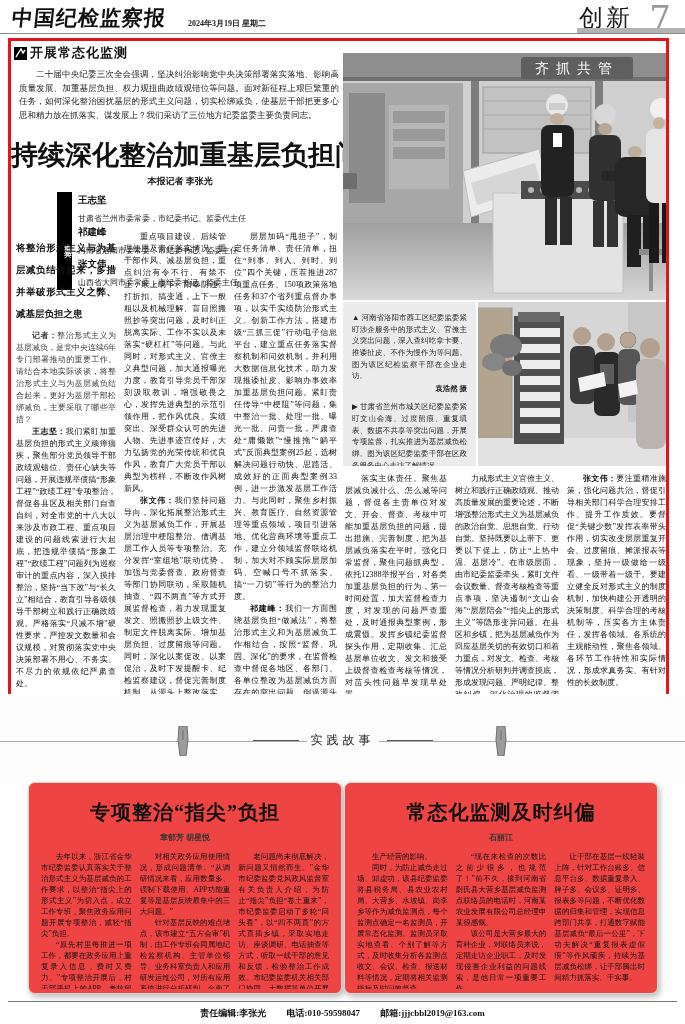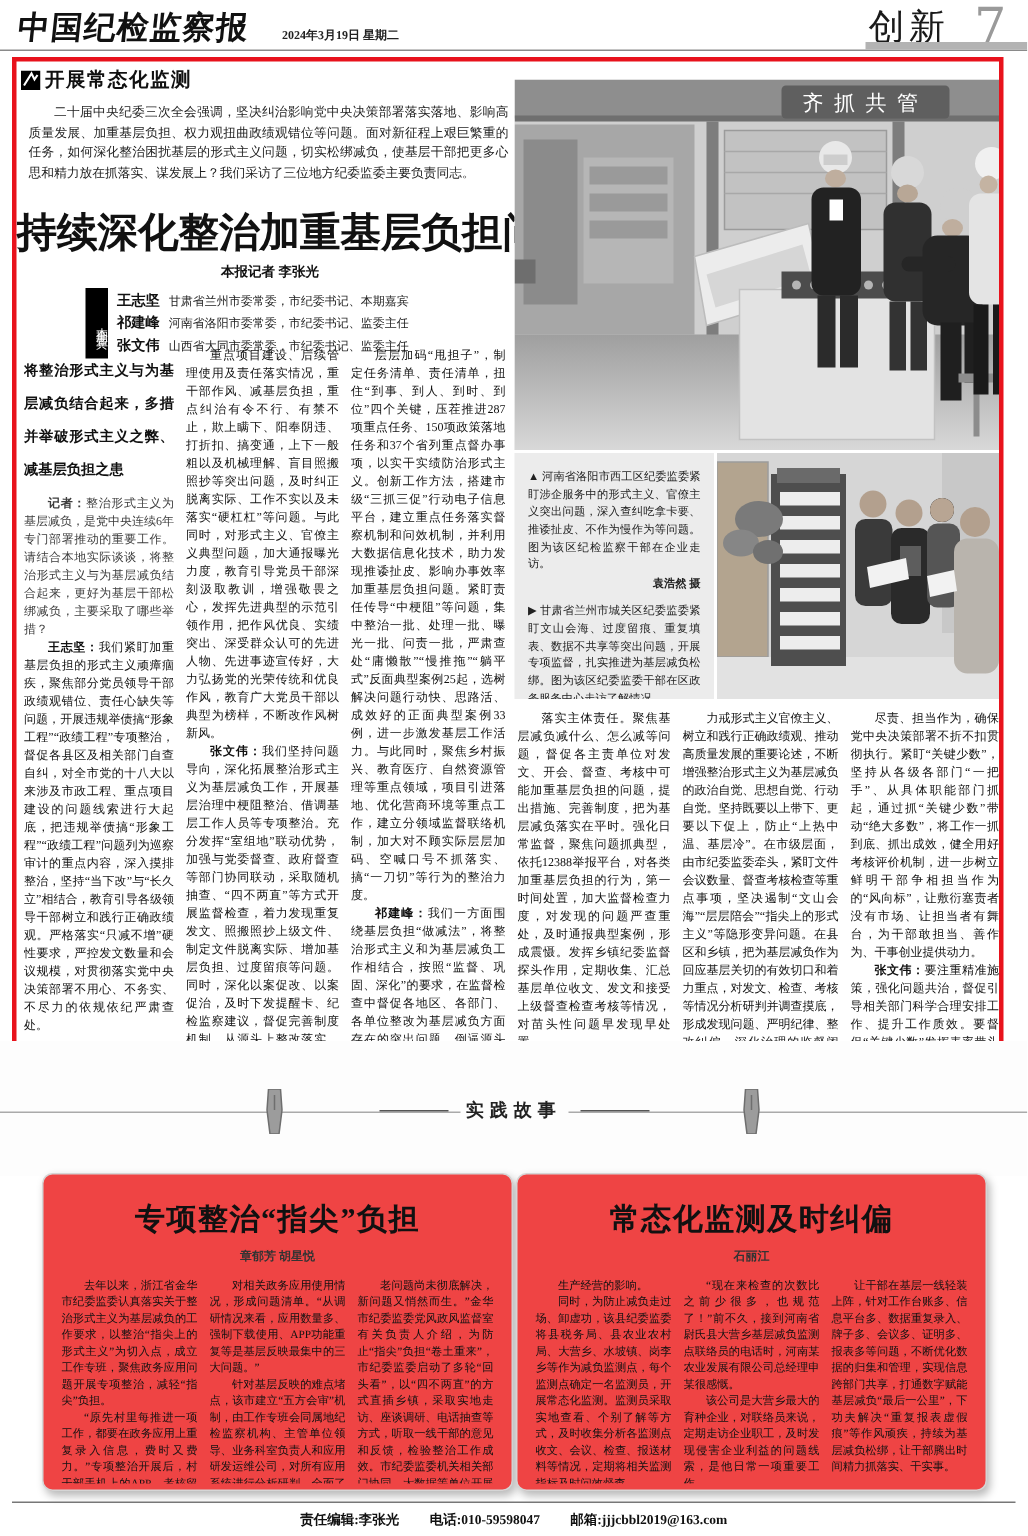--- a/index.html
+++ b/index.html
@@ -21,21 +21,21 @@
   .tag-label{font-size:13px;font-weight:bold;letter-spacing:1px;}
   .intro{position:absolute;left:8px;top:27px;width:320px;height:64px;overflow:hidden;
          font-size:8.5px;line-height:1.6;text-align:justify;text-indent:2em;color:#222;}
   .headline{position:absolute;left:0;top:96px;width:338px;text-align:center;
             font-size:27px;font-weight:bold;letter-spacing:0;white-space:nowrap;overflow:hidden;}
   .byline{position:absolute;left:0;top:134px;width:338px;text-align:center;font-size:9px;font-weight:bold;}
   .guests{position:absolute;left:46px;top:151px;width:280px;display:flex;gap:6px;}
   .guests-label{width:15px;background:#000;color:#fff;font-size:8px;line-height:1.15;
                 writing-mode:vertical-rl;text-orientation:upright;text-align:center;padding:3px 0;letter-spacing:2px;}
   .guest-rows{display:flex;flex-direction:column;justify-content:space-between;padding:1px 0;}
-  .guest-row{display:flex;gap:6px;align-items:baseline;margin:1px 0;}
+  .guest-row{display:flex;gap:6px;align-items:baseline;margin:1px 0;flex-direction:column;}
   .guest-name{font-size:9.5px;font-weight:bold;white-space:nowrap;}
   .guest-title{font-size:8px;color:#222;white-space:nowrap;}
   
   .photo1{position:absolute;left:332px;top:12px;width:323px;height:247px;overflow:hidden;background:#e5e5e5;}
   .capbox{position:absolute;left:332px;top:261px;width:133px;height:164px;background:#ececec;
           padding:10px 9px;box-sizing:border-box;overflow:hidden;}
   .cap{font-size:7.5px;line-height:1.55;text-align:justify;color:#222;margin:0 0 7px 0;}
   .cap .credit{display:block;text-align:right;font-weight:bold;margin-top:1px;}
   .photo2{position:absolute;left:467px;top:261px;width:188px;height:164px;overflow:hidden;background:#d3d3d3;}
   
@@ -46,21 +46,21 @@
   .col4{left:334px;top:432px;width:102px;height:222px;}
   .col5{left:444px;top:432px;width:104px;height:222px;}
   .col6{left:556px;top:432px;width:99px;height:222px;}
   .col-para{margin:0;text-indent:2em;text-align:justify;}
   .col-para b{font-weight:bold;}
   .col-para.q{color:#3d3d3d;}
   .col-subhead{margin:6px 0 5px 0;font-size:9.5px;line-height:22px;font-weight:bold;text-align:justify;}
   
   .divider-band{position:absolute;left:0;top:694px;width:685px;height:90px;background:#fdfdfd;}
   .wire{position:absolute;left:0;top:47px;width:685px;height:1px;background:#aaa;}
-  .divider-label{position:absolute;left:0;top:38px;width:685px;display:flex;align-items:center;justify-content:center;gap:8px;font-weight:bold;}
+  .divider-label{position:absolute;left:0;top:38px;width:685px;display:flex;align-items:center;justify-content:center;gap:8px;}
   .divider-label .dash{width:46px;height:1px;background:#555;}
   .divider-text{font-size:12px;letter-spacing:4px;color:#222;background:#fdfdfd;padding:0 4px;}
   .clip{position:absolute;width:14px;height:30px;z-index:5;}
   
   .card{position:absolute;top:782px;width:314px;height:212px;background:#ef4444;border:1px solid #d5d5d5;
         border-radius:7px;box-shadow:2px 3px 6px rgba(0,0,0,0.28);padding:14px 12px 10px;box-sizing:border-box;overflow:hidden;}
   .card1{left:28px;} .card2{left:344px;}
   .card-title{text-align:center;font-size:20px;font-weight:bold;letter-spacing:1px;margin:2px 0 6px;white-space:nowrap;overflow:hidden;}
   .card-byline{text-align:center;font-size:8px;font-weight:bold;color:#333;margin-bottom:8px;}
   .card-cols{display:flex;gap:8px;height:138px;overflow:hidden;}
@@ -95,21 +95,21 @@
     </div>
     <div class="intro">二十届中央纪委三次全会强调，坚决纠治影响党中央决策部署落实落地、影响高质量发展、加重基层负担、权力观扭曲政绩观错位等问题。面对新征程上艰巨繁重的任务，如何深化整治困扰基层的形式主义问题，切实松绑减负，使基层干部把更多心思和精力放在抓落实、谋发展上？我们采访了三位地方纪委监委主要负责同志。</div>
     <div class="headline">持续深化整治加重基层负担问题</div>
     <div class="byline">本报记者 李张光</div>
 
     <div class="guests">
       <div class="guests-label">本期嘉宾</div>
       <div class="guest-rows">
           <div class="guest-row">
             <span class="guest-name">王志坚</span>
-            <span class="guest-title">甘肃省兰州市委常委，市纪委书记、本期嘉宾</span>
+            <span class="guest-title">甘肃省兰州市委常委，市纪委书记、监委代主任</span>
           </div>
           <div class="guest-row">
             <span class="guest-name">祁建峰</span>
             <span class="guest-title">河南省洛阳市委常委，市纪委书记、监委主任</span>
           </div>
           <div class="guest-row">
             <span class="guest-name">张文伟</span>
             <span class="guest-title">山西省大同市委常委，市纪委书记、监委主任</span>
           </div>
         </div>
@@ -251,21 +251,20 @@
         <p class="col-para">层层加码“甩担子”，制定任务清单、责任清单，扭住“到事、到人、到时、到位”四个关键，压茬推进287项重点任务、150项政策落地任务和37个省列重点督办事项，以实干实绩防治形式主义。创新工作方法，搭建市级“三抓三促”行动电子信息平台，建立重点任务落实督察机制和问效机制，并利用大数据信息化技术，助力发现推诿扯皮、影响办事效率加重基层负担问题。紧盯责任传导“中梗阻”等问题，集中整治一批、处理一批、曝光一批、问责一批，严肃查处“庸懒散”“慢推拖”“躺平式”反面典型案例25起，选树解决问题行动快、思路活、成效好的正面典型案例33例，进一步激发基层工作活力。与此同时，聚焦乡村振兴、教育医疗、自然资源管理等重点领域，项目引进落地、优化营商环境等重点工作，建立分领域监督联络机制，加大对不顾实际层层加码、空喊口号不抓落实、搞“一刀切”等行为的整治力度。</p>
         <p class="col-para"><b>祁建峰：</b>我们一方面围绕基层负担“做减法”，将整治形式主义和为基层减负工作相结合，按照“监督、巩固、深化”的要求，在监督检查中督促各地区、各部门、各单位整改为基层减负方面存在的突出问题，倒逼源头治理，健全完善监督检查、贯通协调联动、线索快速处置、片区协作会商等机制，不断巩固拓展为基层减负成效。另一方面围绕服务保障“做加法”，紧盯有要求不落实、有部署不推进、有诉求不回应等问题，坚持从严管理监督和鼓励担当作为相统一，出台激励保障“四敢”意见落实、保护干部干事创业、容错纠错免责等制度措施，让干部在基层一线轻装上阵、干事创业，在事业上拥有更广平台。</p>
       </div>
     <div class="bodycol col4">
         <p class="col-para">落实主体责任。聚焦基层减负减什么、怎么减等问题，督促各主责单位对发文、开会、督查、考核中可能加重基层负担的问题，提出措施、完善制度，把为基层减负落实在平时。强化日常监督，聚焦问题抓典型，依托12388举报平台，对各类加重基层负担的行为，第一时间处置，加大监督检查力度，对发现的问题严查重处，及时通报典型案例，形成震慑。发挥乡镇纪委监督探头作用，定期收集、汇总基层单位收文、发文和接受上级督查检查考核等情况，对苗头性问题早发现早处置。</p>
       </div>
     <div class="bodycol col5">
         <p class="col-para">力戒形式主义官僚主义、树立和践行正确政绩观、推动高质量发展的重要论述，不断增强整治形式主义为基层减负的政治自觉、思想自觉、行动自觉。坚持既要以上带下、更要以下促上，防止“上热中温、基层冷”。在市级层面，由市纪委监委牵头，紧盯文件会议数量、督查考核检查等重点事项，坚决遏制“文山会海”“层层陪会”“指尖上的形式主义”等隐形变异问题。在县区和乡镇，把为基层减负作为回应基层关切的有效切口和着力重点，对发文、检查、考核等情况分析研判并调查摸底，形成发现问题、严明纪律、整改纠偏、深化治理的监督闭环。坚持标本兼治、综合施治，对形式主义特别是加重基层负担问题优先查、从快查、强问责，树牢导向。</p>
       </div>
     <div class="bodycol col6">
-        <p class="col-para">尽责、担当作为，确保党中央决策部署不折不扣贯彻执行。紧盯“关键少数”，坚持从各级各部门“一把手”、从具体职能部门抓起，通过抓“关键少数”带动“绝大多数”，将工作一抓到底、抓出成效，健全用好考核评价机制，进一步树立鲜明干部争相担当作为的“风向标”，让敷衍塞责者没有市场、让担当者有舞台，为干部敢担当、善作为、干事创业提供动力。</p>
         <p class="col-para"><b>张文伟：</b>要注重精准施策，强化问题共治，督促引导相关部门科学合理安排工作、提升工作质效。要督促“关键少数”发挥表率带头作用，切实改变层层重复开会、过度留痕、摊派报表等现象，坚持一级做给一级看、一级带着一级干。要建立健全反对形式主义的制度机制，加快构建公开透明的决策制度、科学合理的考核机制等，压实各方主体责任，发挥各领域、各系统的主观能动性，聚焦各领域、各环节工作特性和实际情况，形成求真务实、有针对性的长效制度。</p>
       </div>
   </div>
 
   <div class="divider-band">
     <div class="wire"></div>
     <div class="divider-label">
       <span class="dash"></span>
       <span class="divider-text">实践故事</span>
       <span class="dash"></span>

